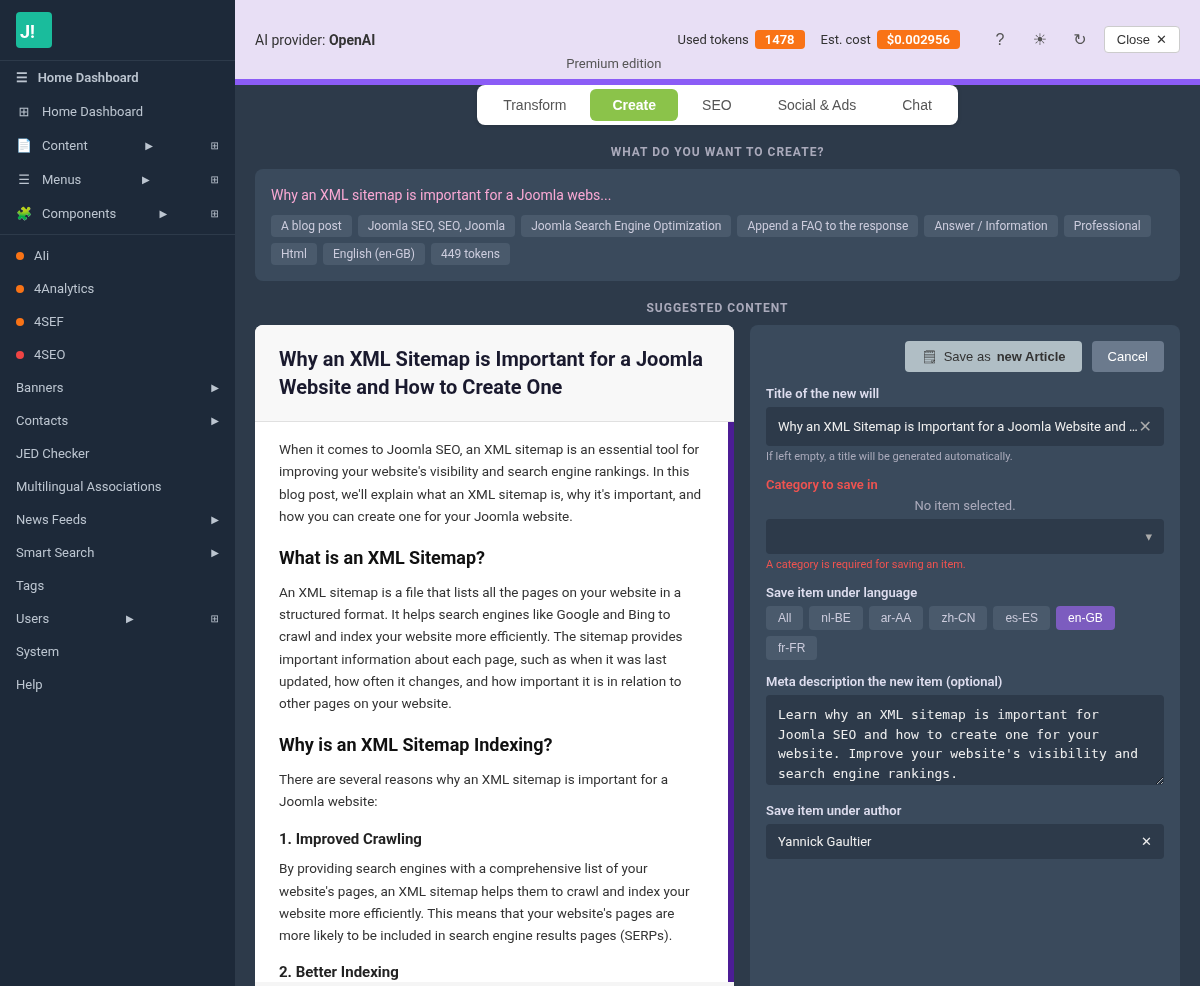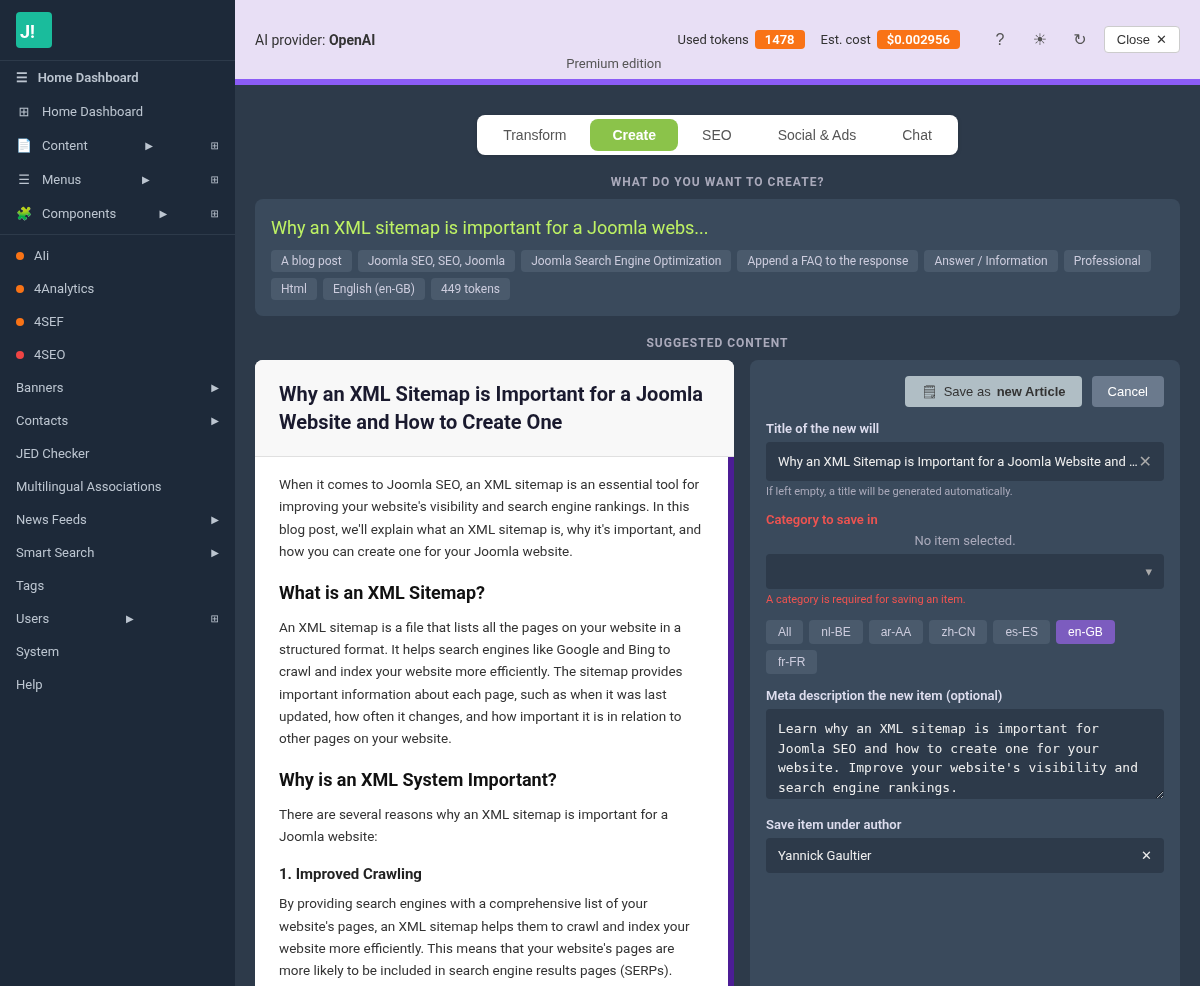--- a/index.html
+++ b/index.html
@@ -30,33 +30,33 @@
     .token-group { display: flex; align-items: center; gap: 6px; }
     .token-label { font-size: 13px; color: #333; }
     .token-value { background: #f97316; color: #fff; font-size: 13px; font-weight: 600; padding: 2px 10px; border-radius: 4px; }
     .cost-label { font-size: 13px; color: #333; }
     .cost-value { background: #f97316; color: #fff; font-size: 13px; font-weight: 600; padding: 2px 10px; border-radius: 4px; }
     .topbar-actions { display: flex; align-items: center; gap: 8px; margin-left: 8px; }
     .topbar-icon-btn { width: 32px; height: 32px; border: none; border-radius: 50%; background: transparent; cursor: pointer; display: flex; align-items: center; justify-content: center; font-size: 16px; color: #555; }
     .close-btn { display: flex; align-items: center; gap: 6px; background: #fff; border: 1px solid #ccc; border-radius: 4px; padding: 5px 12px; cursor: pointer; font-size: 13px; color: #333; }
 
     
-    .content-area { flex: 1; background: #2d3a4a; padding: 30px 20px; overflow-y: auto; }
+    .content-area { flex: 1; background: #2d3a4a; padding: 0 20px; overflow-y: auto; }
 
     
     .tabs-container { display: flex; justify-content: center; margin-bottom: 20px; }
     .tabs { background: #fff; border-radius: 8px; display: flex; padding: 4px; gap: 2px; box-shadow: 0 1px 4px rgba(0,0,0,0.15); }
     .tab { padding: 8px 22px; border-radius: 6px; cursor: pointer; font-size: 14px; color: #555; border: none; background: transparent; font-weight: 500; }
-    .tab.active { background: #8bc34a; color: #fff; font-weight: 600; border-radius: 8px; }
+    .tab.active { background: #8bc34a; color: #fff; font-weight: 600; }
 
     
     .section-label { font-size: 12px; font-weight: 700; color: #aab; letter-spacing: 1px; margin-bottom: 10px; text-align: center; }
     .create-box { background: #3a4a5c; border-radius: 8px; padding: 16px; margin-bottom: 20px; }
     .create-input-row { display: flex; align-items: flex-start; gap: 12px; flex-wrap: wrap; }
-    .create-input-text { color: #bef264; font-size: 18px; flex-shrink: 0; padding-top: 2px; min-width: 250px; }
+    .create-input-text { color: #f9a8d4; font-size: 14px; flex-shrink: 0; padding-top: 2px; min-width: 250px; }
     .create-tags { display: flex; flex-wrap: wrap; gap: 6px; }
     .create-tag { background: #4a5a6c; color: #ccd; font-size: 12px; padding: 4px 10px; border-radius: 4px; cursor: pointer; }
 
     
     .suggested-grid { display: grid; grid-template-columns: 1fr 430px; gap: 16px; }
     .article-panel { background: #fff; border-radius: 8px; overflow: hidden; }
     .article-title-box { background: #f8f8f8; padding: 20px 24px; border-bottom: 1px solid #e0e0e0; }
     .article-title { font-size: 20px; font-weight: 700; color: #1a1a2e; line-height: 1.4; }
     .article-body { padding: 16px 24px; height: 560px; overflow-y: auto; font-size: 13.5px; color: #333; line-height: 1.65; border-right: 6px solid #4c1d95; }
     .article-body h2 { font-size: 18px; font-weight: 700; margin: 16px 0 8px; color: #111; }
@@ -237,21 +237,21 @@
     <div class="suggested-grid">
 
       <div class="article-panel">
         <div class="article-title-box">
           <div class="article-title">Why an XML Sitemap is Important for a Joomla Website and How to Create One</div>
         </div>
         <div class="article-body">
           <p>When it comes to Joomla SEO, an XML sitemap is an essential tool for improving your website's visibility and search engine rankings. In this blog post, we'll explain what an XML sitemap is, why it's important, and how you can create one for your Joomla website.</p>
           <h2>What is an XML Sitemap?</h2>
           <p>An XML sitemap is a file that lists all the pages on your website in a structured format. It helps search engines like Google and Bing to crawl and index your website more efficiently. The sitemap provides important information about each page, such as when it was last updated, how often it changes, and how important it is in relation to other pages on your website.</p>
-          <h2>Why is an XML System Important?</h2>
+          <h2>Why is an XML Sitemap Indexing?</h2>
           <p>There are several reasons why an XML sitemap is important for a Joomla website:</p>
           <h3>1. Improved Crawling</h3>
           <p>By providing search engines with a comprehensive list of your website's pages, an XML sitemap helps them to crawl and index your website more efficiently. This means that your website's pages are more likely to be included in search engine results pages (SERPs).</p>
           <h3>2. Better Indexing</h3>
         </div>
 
         <div style="padding: 12px 16px; background: #f5f5f5;">
           <div class="meta-card">
             
           </div>
@@ -282,20 +282,21 @@
           <div class="field-label required">Category to save in</div>
           <div class="no-item-text">No item selected.</div>
           <div class="select-field">
             <span style="flex:1;"></span>
             <span class="chevron">▾</span>
           </div>
           <div class="error-text">A category is required for saving an item.</div>
         </div>
 
         <div>
+          <div class="field-label">Save item under language</div>
           <div class="lang-buttons">
             <button class="lang-btn">All</button>
             <button class="lang-btn">nl-BE</button>
             <button class="lang-btn">ar-AA</button>
             <button class="lang-btn">zh-CN</button>
             <button class="lang-btn">es-ES</button>
             <button class="lang-btn active">en-GB</button>
             <button class="lang-btn">fr-FR</button>
           </div>
         </div>

